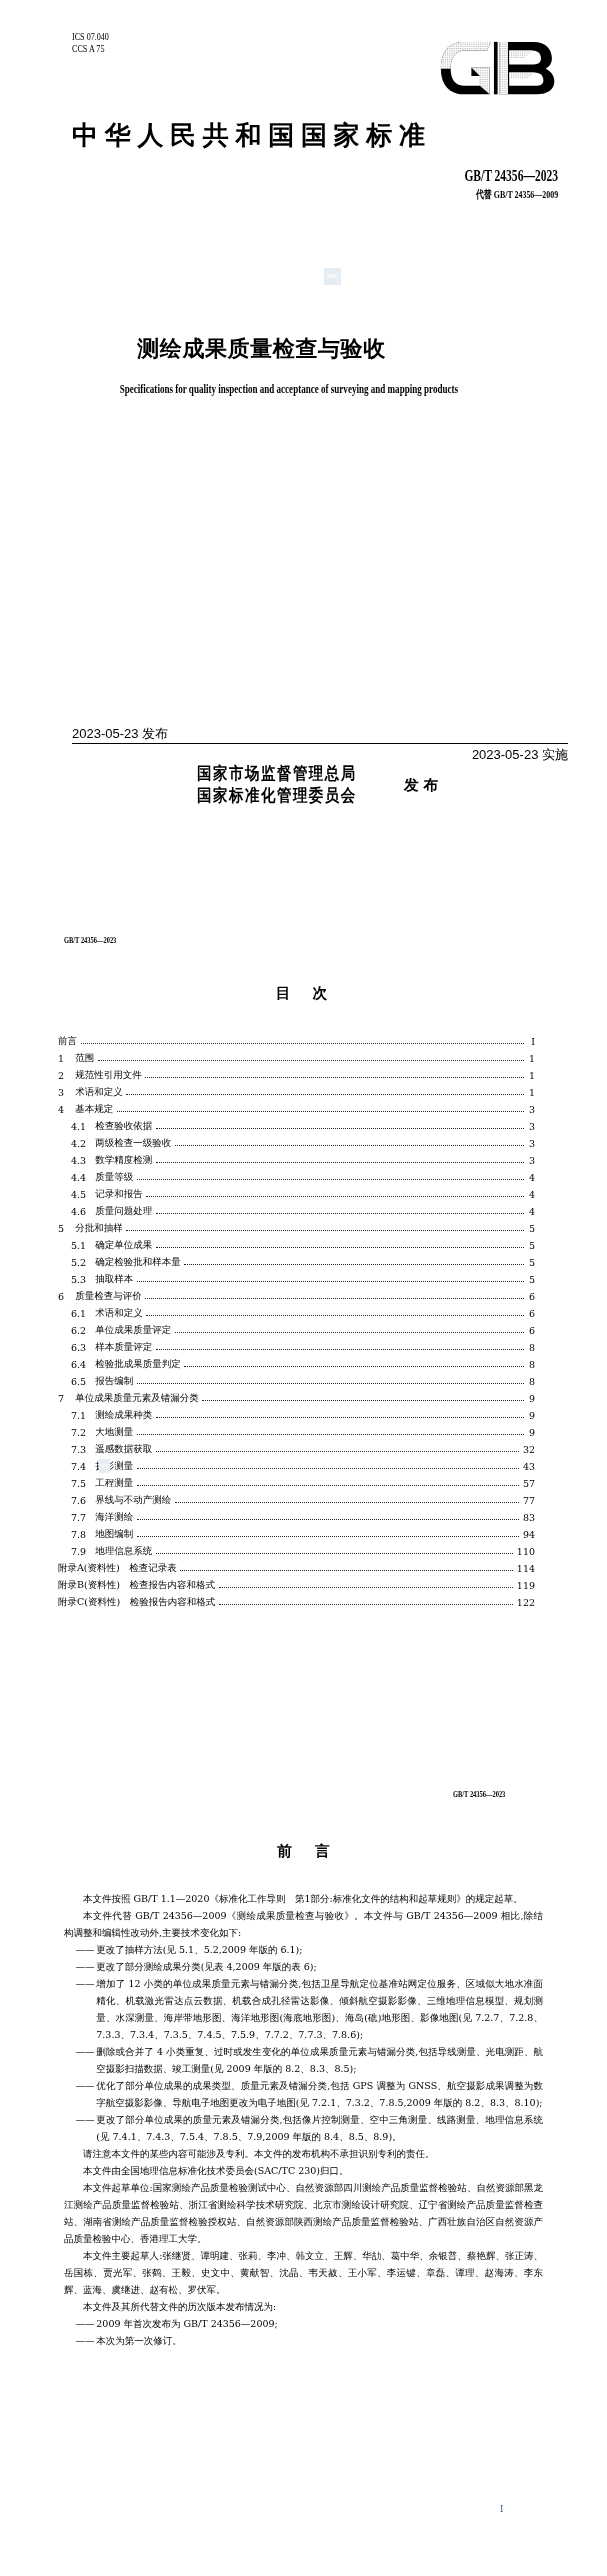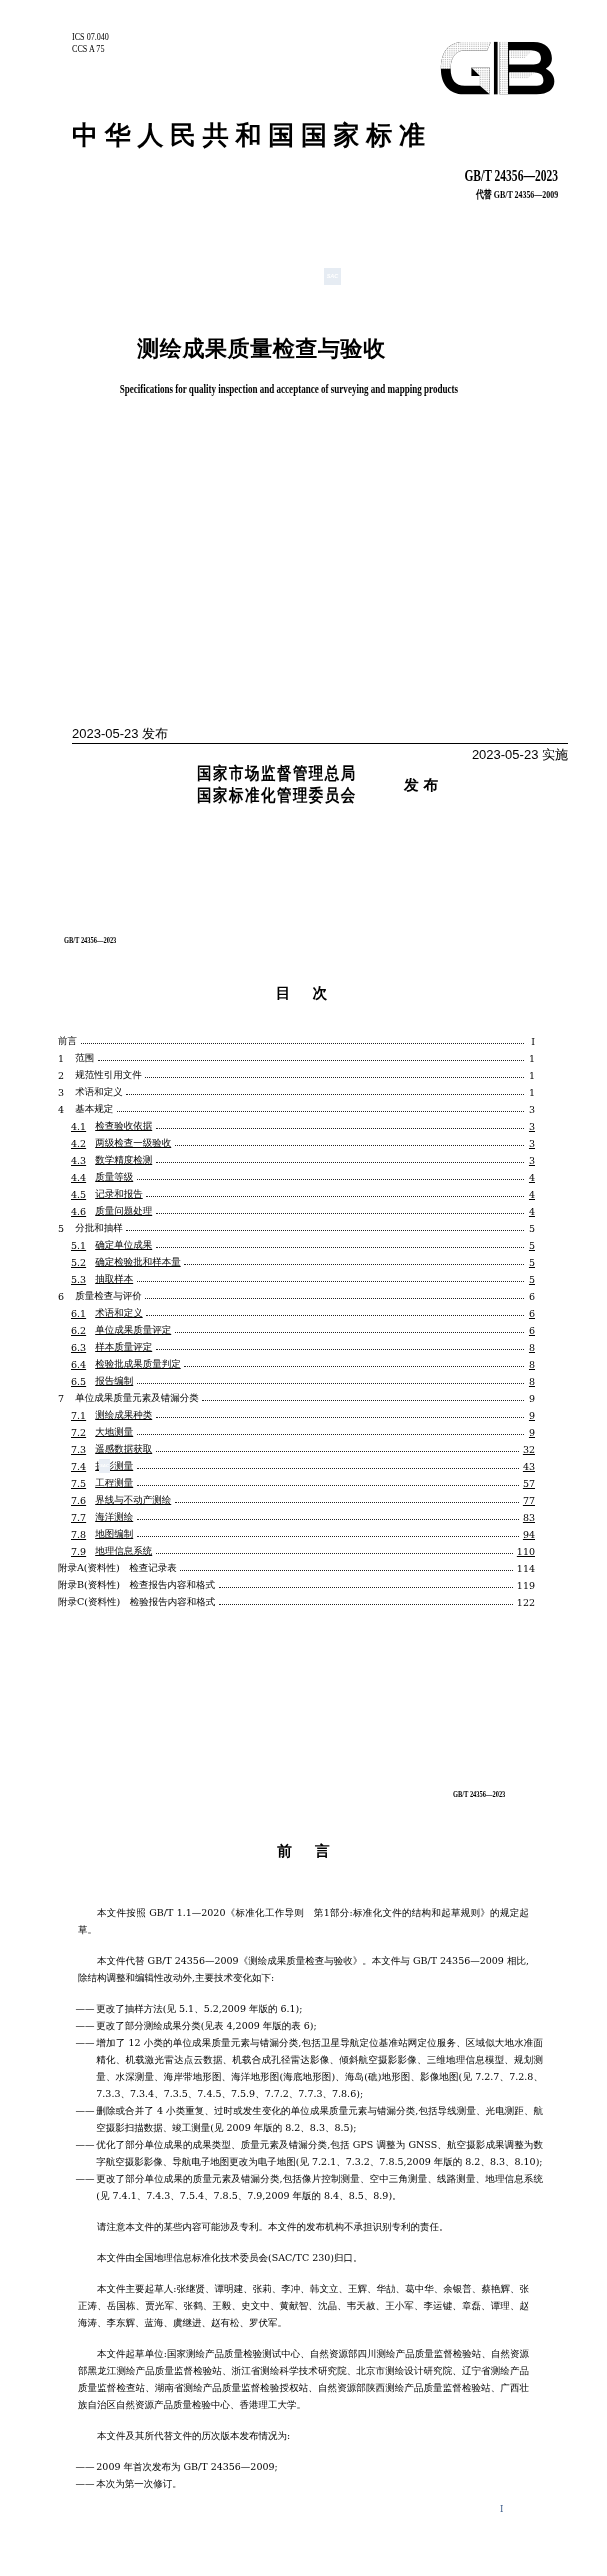--- a/index.html
+++ b/index.html
@@ -17,29 +17,29 @@
   .doc-title-en span { display:inline-block; transform:scaleX(0.78); }
   .date-row { left:72px; width:496px; top:723px; height:19.6px; border-bottom:1.2px solid #000; font-size:13px; font-family:"Liberation Sans",sans-serif; }
   .date-row .left { position:absolute; left:0; top:2.4px; }
   .date-row .right { position:absolute; right:0; top:2.4px;margin-top:21px; }
   .issuer { left:197px; top:762px; font-size:17px; font-weight:bold; line-height:22px; letter-spacing:1.8px; font-family:"DejaVu Serif",serif; transform:scaleX(0.85); transform-origin:left top; }
   .issuer-suffix { left:404px; top:776px; font-size:14.7px; font-weight:bold; letter-spacing:4.9px; font-family:"DejaVu Serif",serif; }
   .running-head { font-size:8.6px; font-weight:bold; transform:scaleX(0.75); transform-origin:left top; white-space:nowrap; }
   .toc-title { left:0; width:607px; top:984px; text-align:center; font-size:14.7px; font-weight:bold; letter-spacing:22px; font-family:"DejaVu Sans",sans-serif; padding-left:18px; box-sizing:border-box; }
   .toc { left:58px; top:1033px; width:477px; }
   .toc-row { height:17px; display:flex; align-items:center; font-size:9.5px; font-family:"DejaVu Serif",serif; }
-  .toc-row.l2 { padding-left:13px;text-decoration:underline; }
+  .toc-row.l2 { padding-left:13px; }
   .toc-row .num { display:inline-block; min-width:16px; margin-right:1.2px; }
   .toc-row.l2 .num { min-width:23px; }
   .toc-row .dots { flex:1; border-bottom:1.2px dotted #222; margin:0 3.7px; height:0; position:relative; top:1.8px; }
   .toc-row .page { min-width:7.3px; text-align:right; }
   .sac-mark2 { left:99px; top:1459px; width:11px; height:13.5px; background:#e9eef5; color:#fff; font-size:4.3px; font-style:italic; font-weight:bold; line-height:13.5px; text-align:center; font-family:"Liberation Sans",sans-serif; }
   .foreword-title { left:0; width:607px; top:1842px; text-align:center; font-size:14.7px; font-weight:bold; letter-spacing:23px; font-family:"DejaVu Sans",sans-serif; padding-left:23px; box-sizing:border-box; }
   .foreword { left:64px; top:1890px; width:479px; font-size:9.5px; line-height:17px; font-family:"DejaVu Serif",serif; }
-  .foreword p { margin:14px; text-indent:2em; text-align:justify; }
+  .foreword p { margin:0; text-indent:2em; text-align:justify; }
   .foreword .item { margin:0; padding-left:2em; text-indent:0; position:relative; }
   .foreword .item .bul { position:absolute; left:1.2em; }
   .foreword .item .txt { display:block; padding-left:1.4em; text-align:justify; }
   .page-no { left:500px; top:2504px; font-size:8.6px; color:#3a5a8a; }
 </style>
 </head>
 <body>
 
 <div class="abs ics">
   <div>ICS 07.040</div>
@@ -321,22 +321,22 @@
     <p class="item">
       <span class="bul">——</span>
       <span class="txt">优化了部分单位成果的成果类型、质量元素及错漏分类,包括 GPS 调整为 GNSS、航空摄影成果调整为数字航空摄影影像、导航电子地图更改为电子地图(见 7.2.1、7.3.2、7.8.5,2009 年版的 8.2、8.3、8.10);</span>
     </p>
     <p class="item">
       <span class="bul">——</span>
       <span class="txt">更改了部分单位成果的质量元素及错漏分类,包括像片控制测量、空中三角测量、线路测量、地理信息系统(见 7.4.1、7.4.3、7.5.4、7.8.5、7.9,2009 年版的 8.4、8.5、8.9)。</span>
     </p>
     <p>请注意本文件的某些内容可能涉及专利。本文件的发布机构不承担识别专利的责任。</p>
     <p>本文件由全国地理信息标准化技术委员会(SAC/TC 230)归口。</p>
+    <p>本文件起草单位:国家测绘产品质量检验测试中心、自然资源部四川测绘产品质量监督检验站、自然资源部黑龙江测绘产品质量监督检验站、浙江省测绘科学技术研究院、北京市测绘设计研究院、辽宁省测绘产品质量监督检查站、湖南省测绘产品质量监督检验授权站、自然资源部陕西测绘产品质量监督检验站、广西壮族自治区自然资源产品质量检验中心、香港理工大学。</p>
     <p>本文件主要起草人:张继贤、谭明建、张莉、李冲、韩文立、王辉、华劼、葛中华、余银普、蔡艳辉、张正涛、岳国栋、贾光军、张鹤、王毅、史文中、黄献智、沈晶、韦天赦、王小军、李运键、章磊、谭理、赵海涛、李东辉、蓝海、虞继进、赵有松、罗伏军。</p>
-    <p>本文件起草单位:国家测绘产品质量检验测试中心、自然资源部四川测绘产品质量监督检验站、自然资源部黑龙江测绘产品质量监督检验站、浙江省测绘科学技术研究院、北京市测绘设计研究院、辽宁省测绘产品质量监督检查站、湖南省测绘产品质量监督检验授权站、自然资源部陕西测绘产品质量监督检验站、广西壮族自治区自然资源产品质量检验中心、香港理工大学。</p>
     <p>本文件及其所代替文件的历次版本发布情况为:</p>
     <p class="item">
       <span class="bul">——</span>
       <span class="txt">2009 年首次发布为 GB/T 24356—2009;</span>
     </p>
     <p class="item">
       <span class="bul">——</span>
       <span class="txt">本次为第一次修订。</span>
     </p>
   </div>

